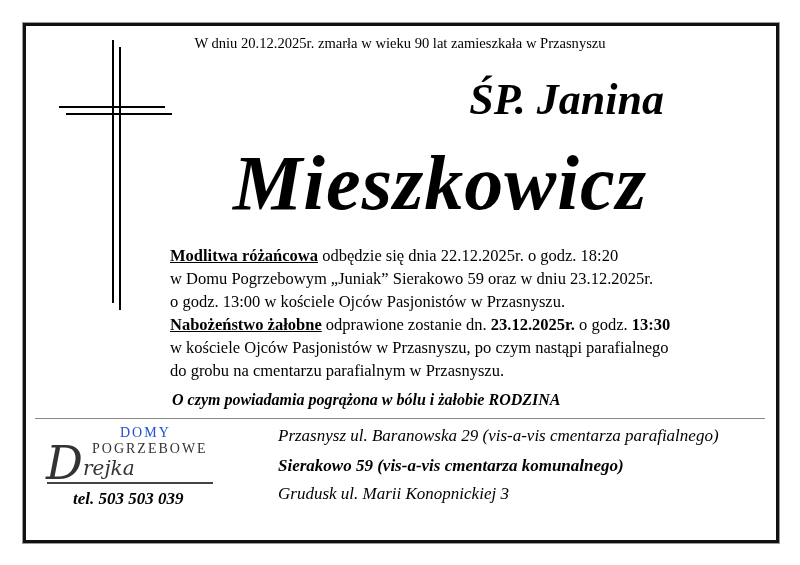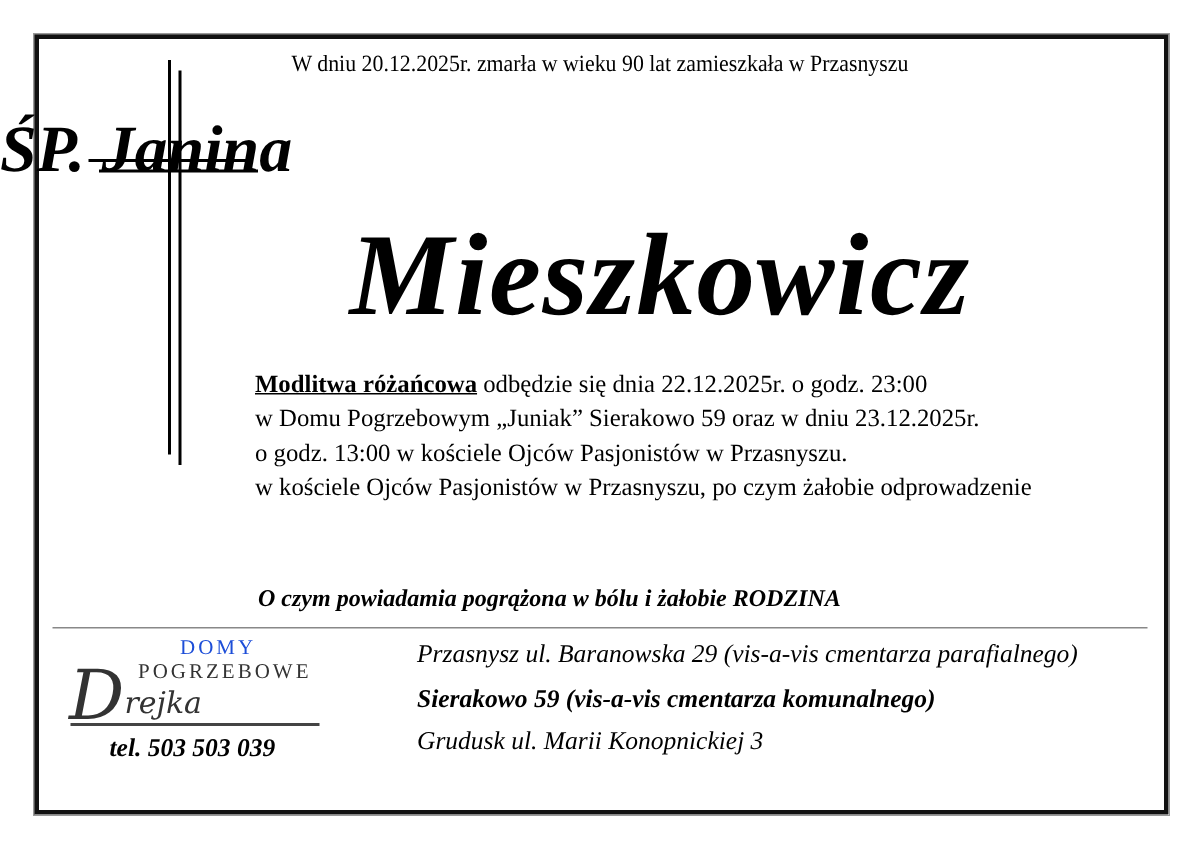--- a/index.html
+++ b/index.html
@@ -1,21 +1,21 @@
 <!DOCTYPE html>
 <html><head>
   <meta charset="utf-8">
   <style>
     html, body { margin:0; padding:0; background:#fff; }
     body { width:800px; height:565px; position:relative; overflow:hidden; font-family:"Liberation Serif", serif; color:#000; }
     .frame { position:absolute; left:23px; top:23px; width:750px; height:514px; border:3px solid #111; box-shadow:0 0 0 1px #999; }
     .abs { position:absolute; white-space:nowrap; }
     .cross-line { position:absolute; background:#000; }
     .top-line { left:0; width:800px; top:34px; text-align:center; font-size:15.5px; transform:scaleX(0.94); }
-    .sp-title { left:0; width:664px; top:74px; text-align:left; font-size:44px; font-weight:bold; font-style:italic; }
+    .sp-title { left:0; width:664px; top:74px; text-align:right; font-size:44px; font-weight:bold; font-style:italic; }
     .surname { left:0; width:880px; top:138px; text-align:center; font-size:78px; font-weight:bold; font-style:italic; letter-spacing:1px; }
     .body-text { left:170px; top:244px; font-size:16.5px; line-height:23px; }
     .body-text .line { display:block; }
     .u { text-decoration:underline; font-weight:bold;text-align:right; }
     .b { font-weight:bold; }
     .closing { left:172px; top:391px; font-size:16px; font-weight:bold; font-style:italic; }
     .sep { position:absolute; left:35px; width:730px; top:418px; height:1px; background:#888; }
     .logo-domy { left:120px; top:425px; font-size:14px; letter-spacing:2px; color:#1d4ed8; }
     .logo-pogrz { left:92px; top:441px; font-size:14px; letter-spacing:2px; color:#333; }
     .logo-d { left:46px; top:436px; font-size:46px; font-style:italic; color:#333; font-family:"DejaVu Serif", serif; }
@@ -37,24 +37,26 @@
   <div class="cross-line" style="left:119px; top:47px; width:2px; height:263px;"></div>
   <div class="cross-line" style="left:59px; top:106px; width:106px; height:2px;"></div>
   <div class="cross-line" style="left:66px; top:113px; width:106px; height:2px;"></div>
 </div>
 
 <div class="abs top-line">W dniu 20.12.2025r. zmarła w wieku 90 lat zamieszkała w Przasnyszu</div>
 <div class="abs sp-title">ŚP.  Janina</div>
 <div class="abs surname">Mieszkowicz</div>
 
 <div class="abs body-text">
-  <span class="line"><span class="u">Modlitwa różańcowa</span><span> odbędzie się dnia 22.12.2025r. o godz. 23:00</span></span>
+  <span class="line"><span class="u">Modlitwa różańcowa</span><span> odbędzie się dnia 22.12.2025r. o godz. 18:20</span></span>
   <span class="line">w Domu Pogrzebowym „Juniak” Sierakowo 59 oraz w dniu 23.12.2025r.</span>
   <span class="line">o godz. 13:00 w kościele Ojców Pasjonistów w Przasnyszu.</span>
-  <span class="line">w kościele Ojców Pasjonistów w Przasnyszu, po czym żałobie odprowadzenie</span>
+  <span class="line"><span class="u">Nabożeństwo żałobne</span><span> odprawione zostanie dn. </span><span class="b">23.12.2025r.</span><span> o godz. </span><span class="b">13:30</span></span>
+  <span class="line">w kościele Ojców Pasjonistów w Przasnyszu, po czym nastąpi parafialnego</span>
+  <span class="line">do grobu na cmentarzu parafialnym w Przasnyszu.</span>
 </div>
 
 <div class="abs closing">O czym powiadamia pogrążona w bólu i żałobie RODZINA</div>
 
 <div class="sep"></div>
 
 <div>
   <div class="abs logo-domy">DOMY</div>
   <div class="abs logo-pogrz">POGRZEBOWE</div>
   <div class="abs logo-d">D</div>

